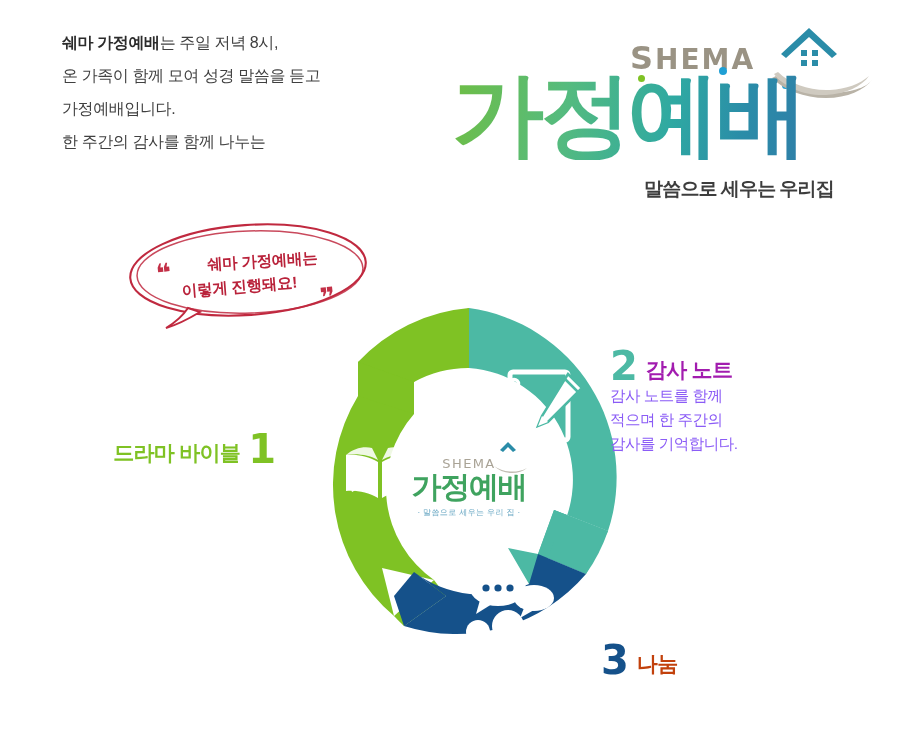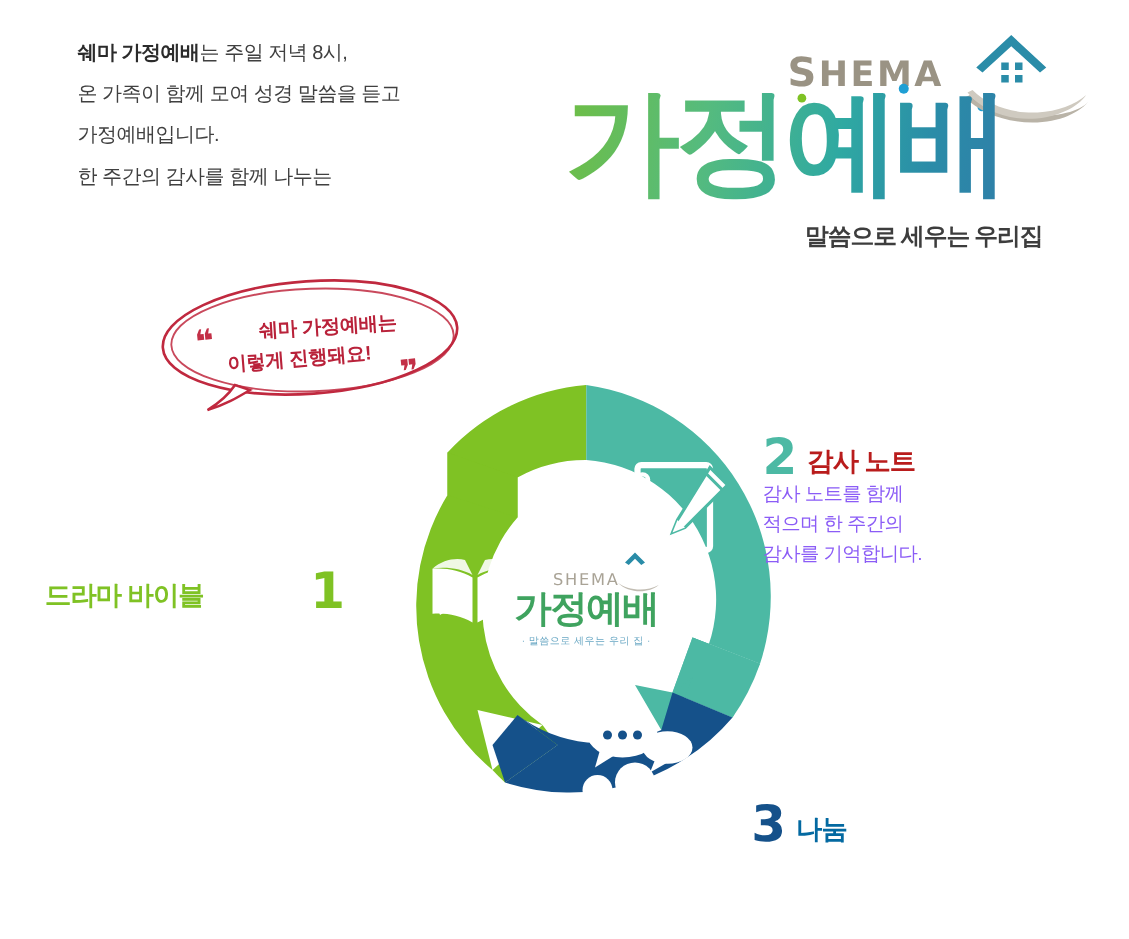--- a/index.html
+++ b/index.html
@@ -178,33 +178,33 @@
     line-height: 24px;
     color: #8b5cf6;
     letter-spacing: -0.5px;
     font-weight: 500;
     margin-top: 1px;
     white-space: pre-line;
   }
 
   
   .step-1 { left: 36px; top: 432px; width: 240px; text-align: right; }
-  .step-1 .step-head { justify-content: space-between; margin-top: 24px; }
+  .step-1 .step-head { justify-content: flex-end; }
   .step-1 .step-num { color: #7FC224; }
   .step-1 .step-title { color: #7FC224; }
 
   
   .step-2 { left: 610px; top: 318px; width: 250px; text-align: left; }
   .step-2 .step-num { color: #4CB9A4; }
-  .step-2 .step-title { color: #b91c1c; margin-top: 40px; }
+  .step-2 .step-title { color: #a21caf; margin-top: 40px; }
 
   
   .step-3 { left: 601px; top: 643px; width: 250px; text-align: left; }
   .step-3 .step-num { color: #15518A; }
-  .step-3 .step-title { color: #0369a1; }
+  .step-3 .step-title { color: #c2410c; }
 </style>
 </head>
 <body>
 
 <div class="intro">
   <div><span class="lead">쉐마 가정예배</span><span>는 주일 저녁 8시,</span></div>
   <div>온 가족이 함께 모여 성경 말씀을 듣고</div>
   <div>가정예배입니다.</div>
   <div>한 주간의 감사를 함께 나누는</div>
 </div>

